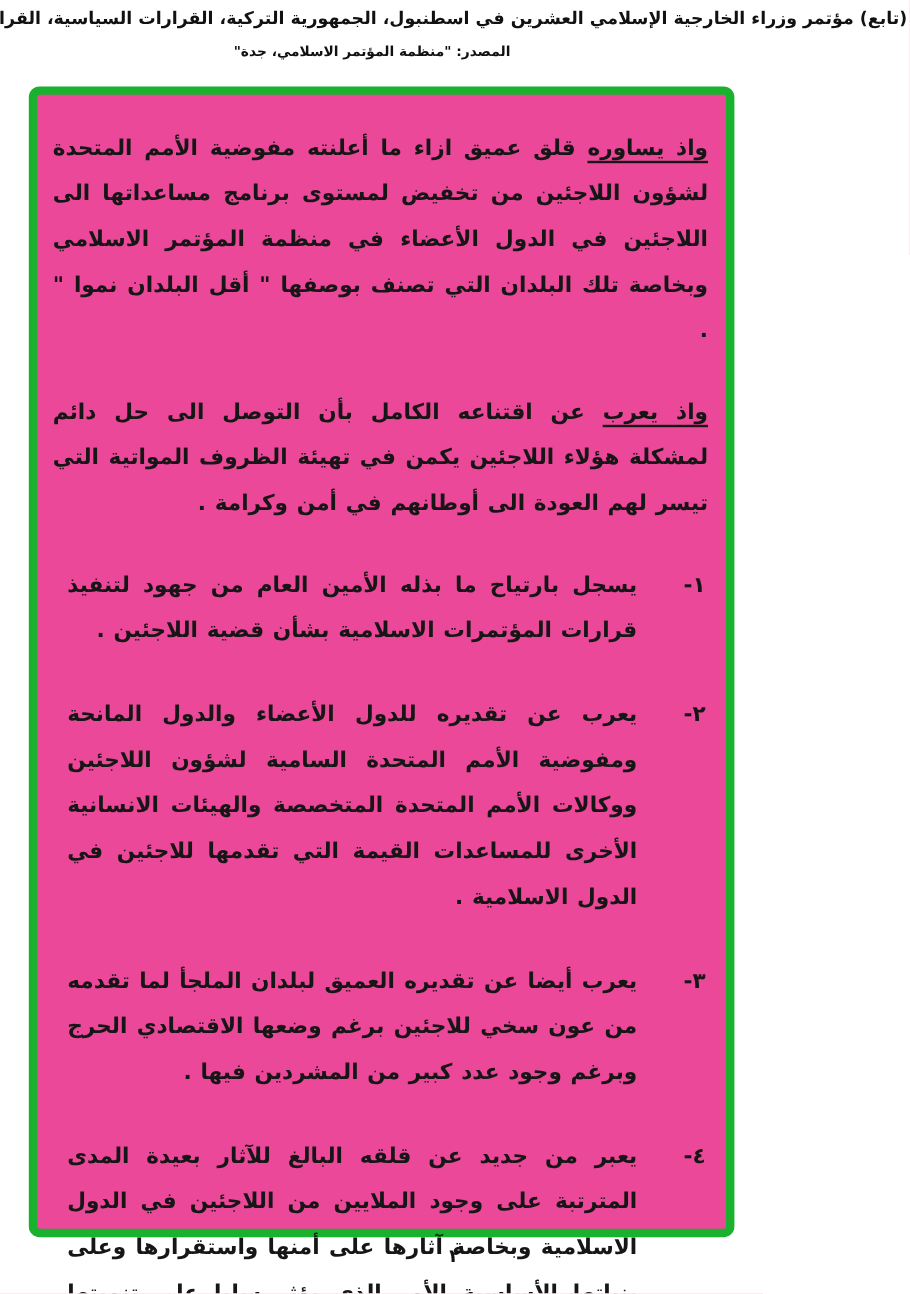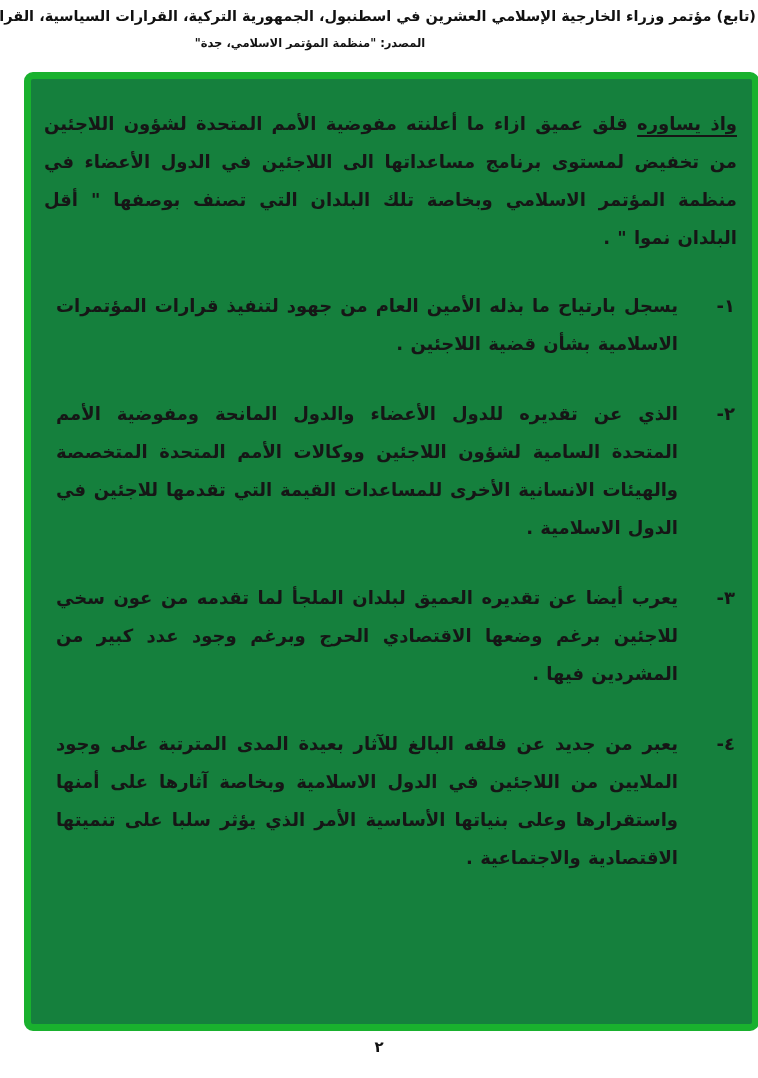--- a/index.html
+++ b/index.html
@@ -37,26 +37,26 @@
     direction: rtl;
     text-align: center;
     font-size: 11.5px;
     font-weight: 700;
     color: #111111;
   }
   .scan-frame {
     position: absolute;
     left: 24px;
     top: 72px;
-    width: 735px;
+    width: 588px;
     height: 959px;
     box-sizing: border-box;
     border: 7px solid #d946ef;
     border-radius: 9px;
-    background: #15803d;
+    background: #ec4899;
   }
   .body-text {
     position: absolute;
     inset: 0;
     padding: 26px 15px 0 13px;
     direction: rtl;
     font-size: 18px;
     font-weight: 700;
     line-height: 38px;
     text-align: justify;
@@ -107,32 +107,33 @@
 
   <div class="header-caption">(تابع) مؤتمر وزراء الخارجية الإسلامي العشرين في اسطنبول، الجمهورية التركية، القرارات السياسية، القرار الرقم ٢٠/٣١-س</div>
 
   <div class="source-caption">المصدر: "منظمة المؤتمر الاسلامي، جدة"</div>
 
   <div class="scan-frame" style="border-color: rgb(25, 177, 46);">
     <div class="body-text">
 
       <p class="preamble-para"><span class="lead-underline">واذ يساوره</span><span> قلق عميق ازاء ما أعلنته مفوضية الأمم المتحدة لشؤون اللاجئين من تخفيض لمستوى برنامج مساعداتها الى اللاجئين في الدول الأعضاء في منظمة المؤتمر الاسلامي وبخاصة تلك البلدان التي تصنف بوصفها " أقل البلدان نموا " .</span></p>
 
+      <p class="preamble-para"><span class="lead-underline">واذ يعرب</span><span> عن اقتناعه الكامل بأن التوصل الى حل دائم لمشكلة هؤلاء اللاجئين يكمن في تهيئة الظروف المواتية التي تيسر لهم العودة الى أوطانهم في أمن وكرامة .</span></p>
 
 
       <div>
 
         <div class="clause">
           <span class="clause-number">١-</span>
           <p class="clause-text">يسجل بارتياح ما بذله الأمين العام من جهود لتنفيذ قرارات المؤتمرات الاسلامية بشأن قضية اللاجئين .</p>
         </div>
 
         <div class="clause">
           <span class="clause-number">٢-</span>
-          <p class="clause-text">الذي عن تقديره للدول الأعضاء والدول المانحة ومفوضية الأمم المتحدة السامية لشؤون اللاجئين ووكالات الأمم المتحدة المتخصصة والهيئات الانسانية الأخرى للمساعدات القيمة التي تقدمها للاجئين في الدول الاسلامية .</p>
+          <p class="clause-text">يعرب عن تقديره للدول الأعضاء والدول المانحة ومفوضية الأمم المتحدة السامية لشؤون اللاجئين ووكالات الأمم المتحدة المتخصصة والهيئات الانسانية الأخرى للمساعدات القيمة التي تقدمها للاجئين في الدول الاسلامية .</p>
         </div>
 
         <div class="clause">
           <span class="clause-number">٣-</span>
           <p class="clause-text">يعرب أيضا عن تقديره العميق لبلدان الملجأ لما تقدمه من عون سخي للاجئين برغم وضعها الاقتصادي الحرج وبرغم وجود عدد كبير من المشردين فيها .</p>
         </div>
 
         <div class="clause">
           <span class="clause-number">٤-</span>
           <p class="clause-text">يعبر من جديد عن قلقه البالغ للآثار بعيدة المدى المترتبة على وجود الملايين من اللاجئين في الدول الاسلامية وبخاصة آثارها على أمنها واستقرارها وعلى بنياتها الأساسية الأمر الذي يؤثر سلبا على تنميتها الاقتصادية والاجتماعية .</p>

